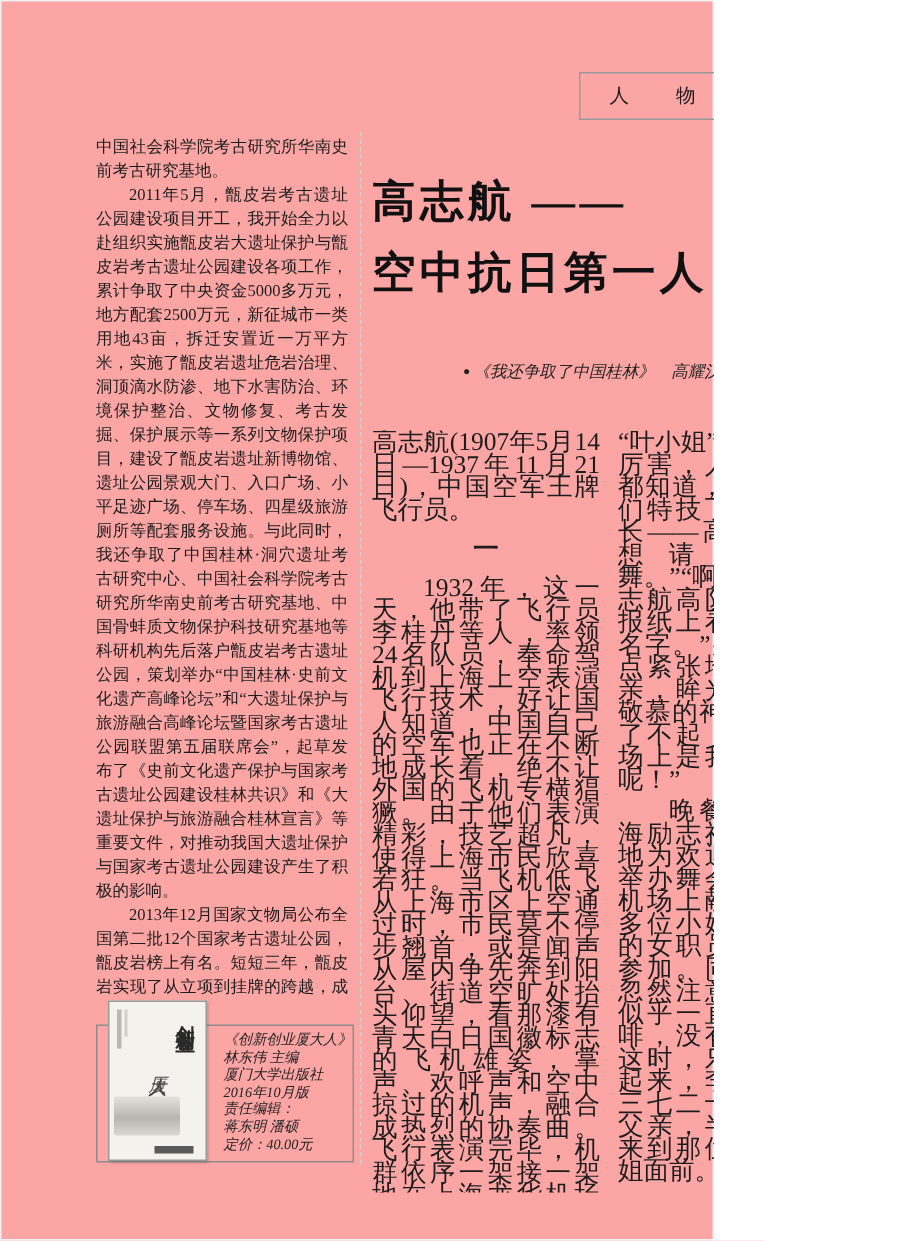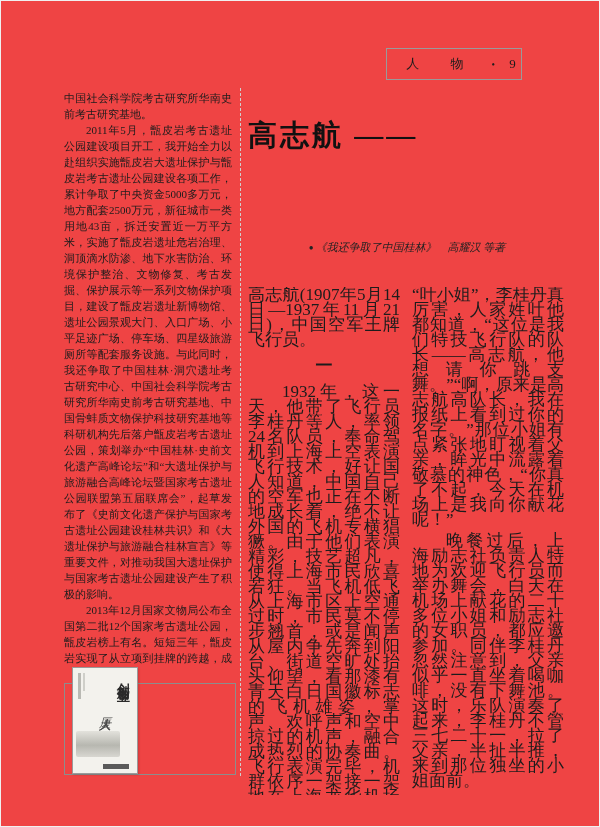--- a/index.html
+++ b/index.html
@@ -1,17 +1,17 @@
 <!DOCTYPE html>
 <html><head>
 <meta charset="utf-8">
 <style>
   html,body{margin:0;padding:0;background:#ffffff;}
   .page{
-    position:relative;width:600px;height:827px;background:#ef4444;overflow:hidden;
+    position:relative;width:476px;height:827px;background:#fca5a5;overflow:hidden;
     font-family:"Liberation Serif","DejaVu Serif",serif;color:#1c1c1c;
     box-shadow:inset 0 0 0 1px #f0f0f0;
   }
   
   .header-box{
     position:absolute;left:386px;top:48px;width:134px;height:30px;
     border:1px solid #9a9a9a;display:flex;align-items:center;justify-content:center;
     font-size:13px;gap:14px;
   }
   .header-section{letter-spacing:14px;padding-left:14px;}
@@ -95,24 +95,34 @@
 
   <div class="book-ad">
     <div class="book-cover">
       <span class="cover-spine"></span>
       <span class="cover-spine2"></span>
       <span class="cover-title">创新创业</span>
       <span class="cover-sub">厦大人</span>
       <span class="cover-img"></span>
       <span class="cover-pub"></span>
     </div>
+    <div class="book-info">
+        <div>《创新创业厦大人》</div>
+        <div>林东伟 主编</div>
+        <div>厦门大学出版社</div>
+        <div>2016年10月版</div>
+        <div>责任编辑：</div>
+        <div>蒋东明 潘硕</div>
+        <div>定价：40.00元</div>
+      </div>
   </div>
 
   <div class="article-title">
     <div>高志航 ——</div>
+    <div>空中抗日第一人</div>
   </div>
 
   <div class="article-byline">
     <span class="byline-bullet">●</span><span>《我还争取了中国桂林》　高耀汉 等著</span>
   </div>
 
   <div class="acol col1">
     <p class="intro">高志航(1907年5月14日—1937年11月21日)，中国空军王牌飞行员。</p>
     <div class="shead">一</div>
     <div>

